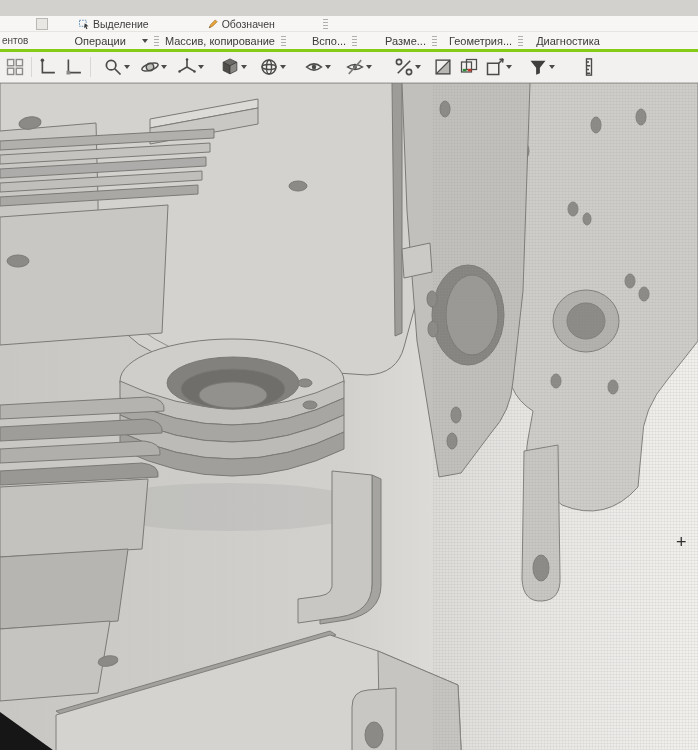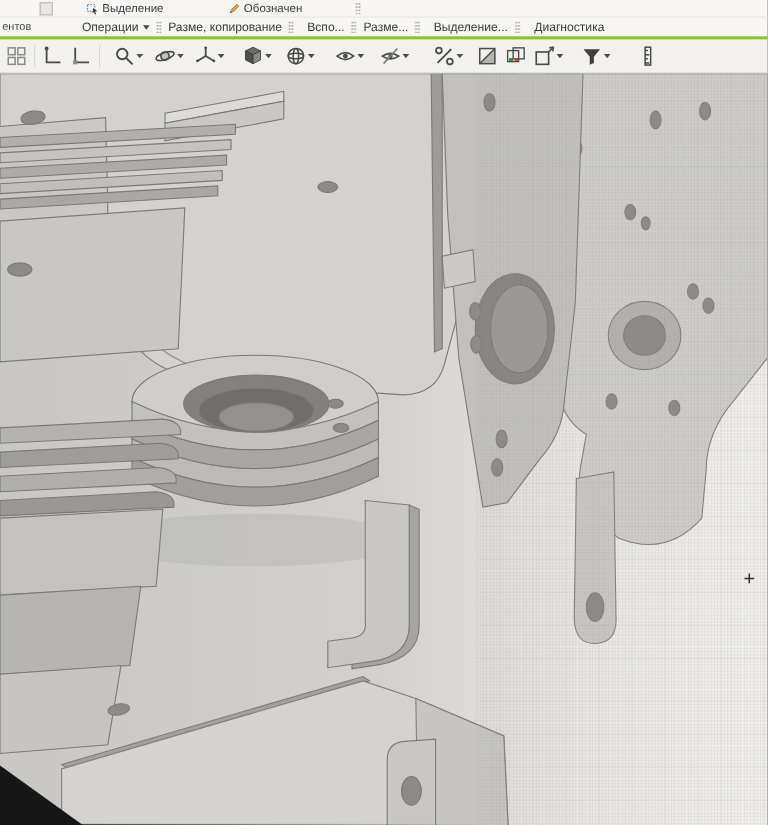--- a/index.html
+++ b/index.html
@@ -1,25 +1,25 @@
 <!DOCTYPE html>
 <html><head>
 <meta charset="utf-8">
 <style>
   html,body{margin:0;padding:0;background:#000;}
   .screen{position:relative;width:698px;height:750px;overflow:hidden;
     font-family:"Liberation Sans","DejaVu Sans",sans-serif;background:#d2d1ce;}
   
   .ribbon{background:#f7f6f4;}
-  .row1{height:15px;border-bottom:1px solid #e6e5e2;display:flex;align-items:center;overflow:hidden;}
+  .row1{height:15px;border-bottom:1px solid #e6e5e2;display:flex;align-items:center;overflow:hidden;margin-top:16px;}
   .r1item{display:flex;align-items:center;gap:3px;font-size:10.5px;color:#3c3c3c;}
   .frag-icon{width:10px;height:10px;border:1px solid #b9b8b5;background:#e8e7e4;margin-left:36px;}
   .row2{height:17px;border-bottom:3px solid #84cc16;display:flex;align-items:center;font-size:11px;color:#3b3b3b;padding:0 2px;}
   .panel-frag{font-size:10px;color:#4a4a4a;}
-  .gtitle{display:flex;align-items:center;gap:4px;white-space:nowrap;}
+  .gtitle{display:flex;align-items:center;gap:16px;white-space:nowrap;}
   .grip{width:5px;height:11px;margin:0 6px;flex:0 0 auto;
     background-image:radial-gradient(circle,#a8a7a4 0.8px,transparent 1px);
     background-size:2.5px 3px;}
   .dd{width:0;height:0;border-left:3px solid transparent;border-right:3px solid transparent;
     border-top:4px solid #4a4a4a;flex:0 0 auto;}
   
   .toolbar{height:30px;border-bottom:1px solid #c6c5c2;background:#f2f1ef;display:flex;align-items:center;padding:0 2px;}
   .tbtn{display:flex;align-items:center;height:26px;padding:0 3px;border-radius:3px;flex:0 0 auto;}
   .tbtn svg{width:20px;height:20px;display:block;}
   .tbtn .dd{margin-left:1px;}
@@ -63,33 +63,33 @@
     </div>
 
     <div class="row2">
       <span class="panel-frag">ентов</span>
       <div class="gtitle" style="margin-left:46px">
         <span>Операции</span>
         <span class="dd"></span>
       </div>
       <span class="grip"></span>
       <div class="gtitle">
-        <span>Разме, копирование</span>
+        <span>Массив, копирование</span>
+      </div>
+      <span class="grip"></span>
+      <div class="gtitle" style="margin-left:20px">
+        <span>Вспо...</span>
+      </div>
+      <span class="grip"></span>
+      <div class="gtitle" style="margin-left:22px">
+        <span>Разме...</span>
       </div>
       <span class="grip"></span>
       <div class="gtitle" style="margin-left:6px">
-        <span>Вспо...</span>
-      </div>
-      <span class="grip"></span>
-      <div class="gtitle" style="">
-        <span>Разме...</span>
-      </div>
-      <span class="grip"></span>
-      <div class="gtitle" style="margin-left:6px">
-        <span>Выделение...</span>
+        <span>Геометрия...</span>
       </div>
       <span class="grip"></span>
       <div class="gtitle" style="margin-left:7px">
         <span>Диагностика</span>
       </div>
     </div>
   </div>
 
   <div class="toolbar">
     <div class="tbtn">

